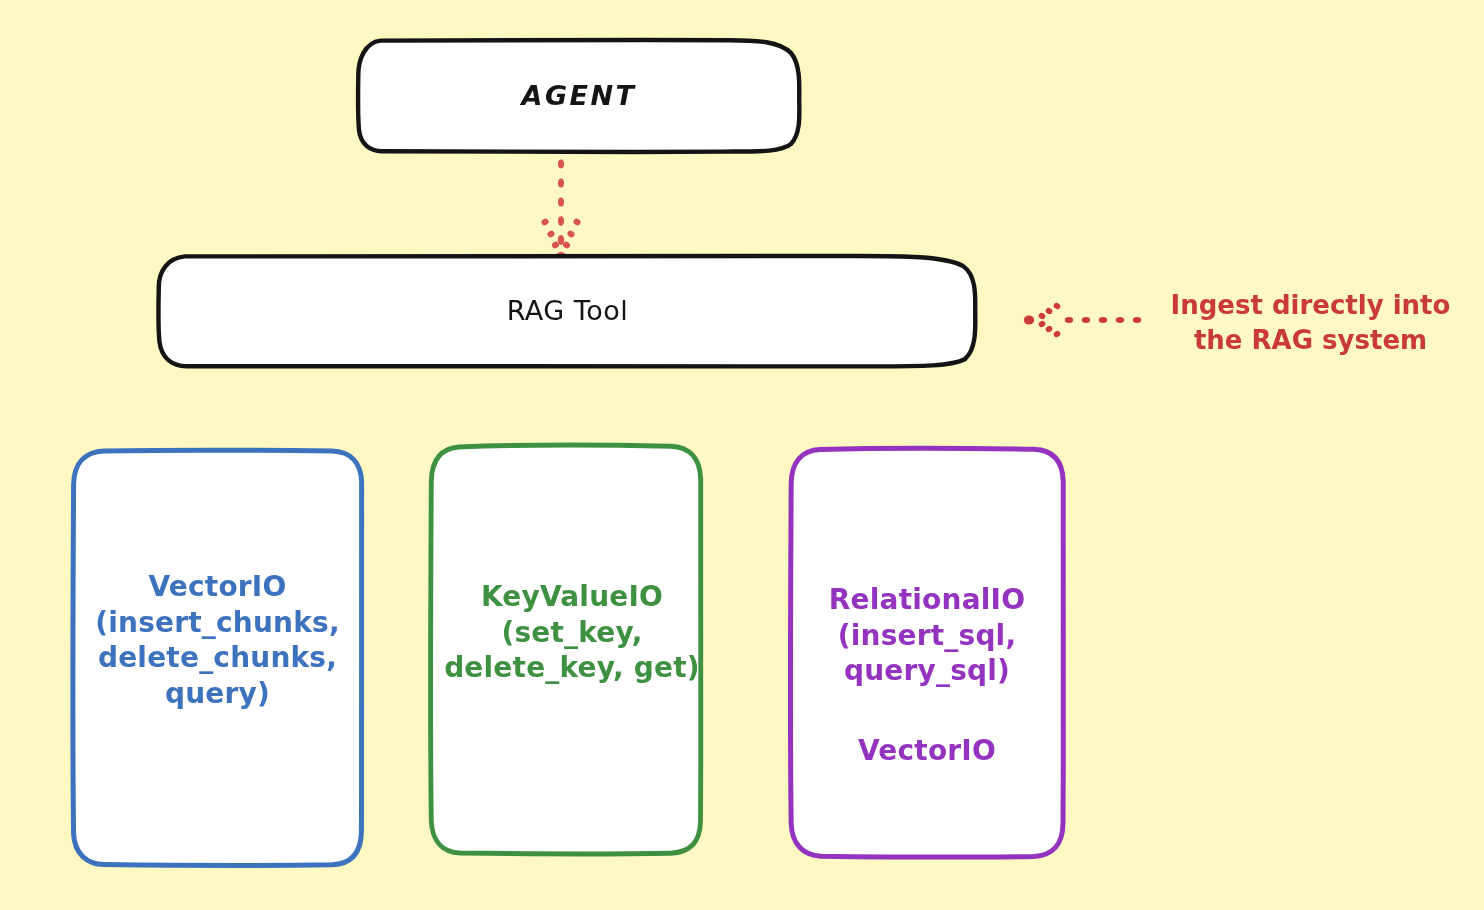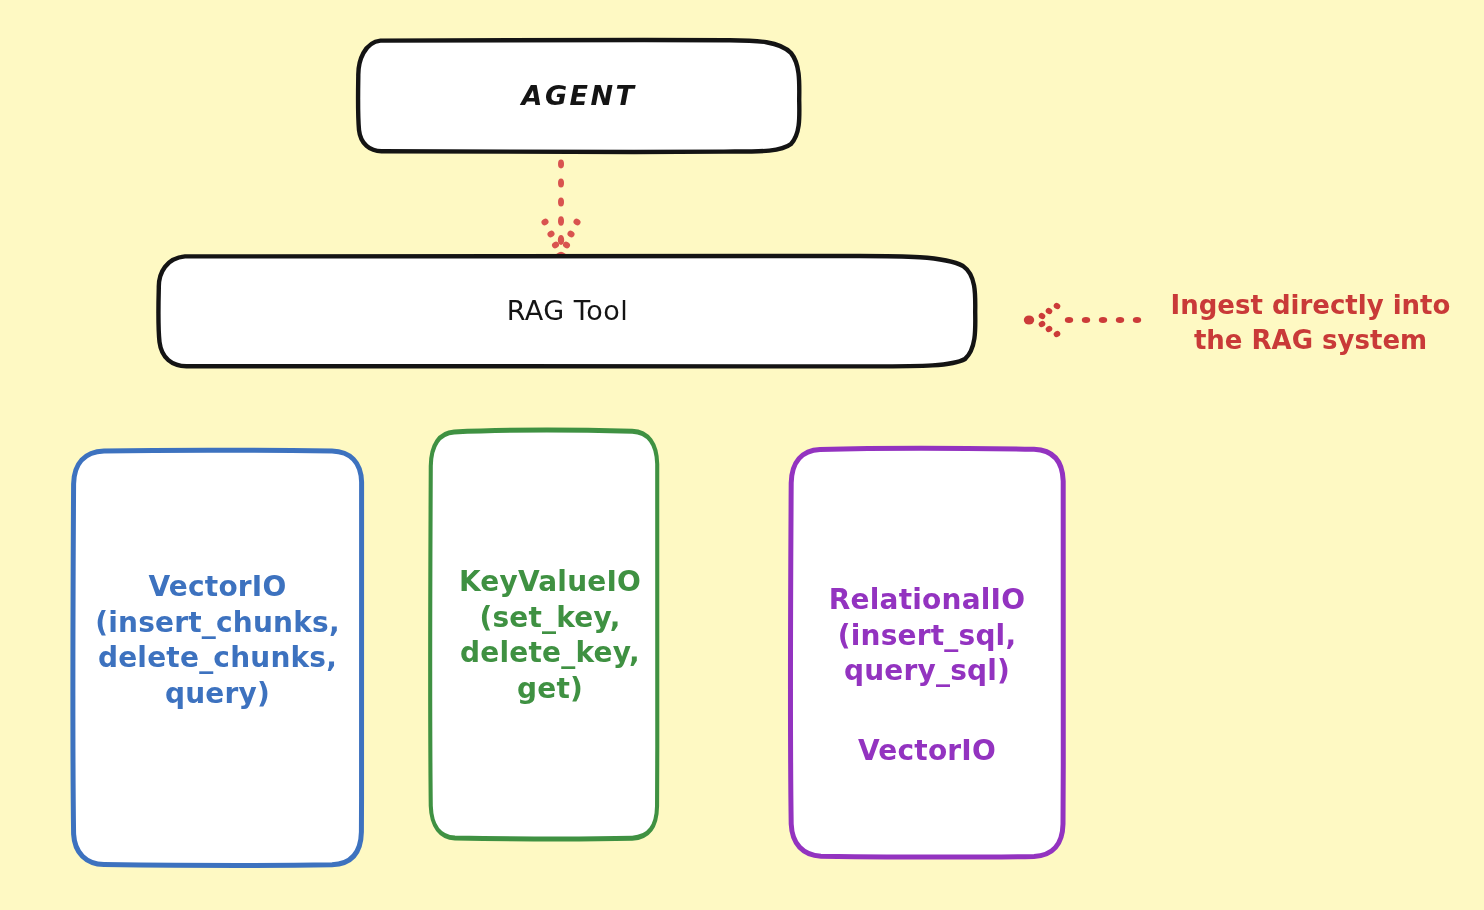--- a/index.html
+++ b/index.html
@@ -89,22 +89,22 @@
     left: 70px;
     top: 448px;
     width: 295px;
     height: 420px;
     color: #3d72bf;
   }
   #vectorio-node .label { padding-top: 85px; }
 
   #keyvalueio-node {
     left: 428px;
-    top: 428px;
-    width: 232px;
+    top: 443px;
+    width: 276px;
     height: 413px;
     color: #3f9142;
     padding-left: 12px;
   }
   #keyvalueio-node .label { padding-top: 100px; }
 
   #relationalio-node {
     left: 788px;
     top: 446px;
     width: 278px;

